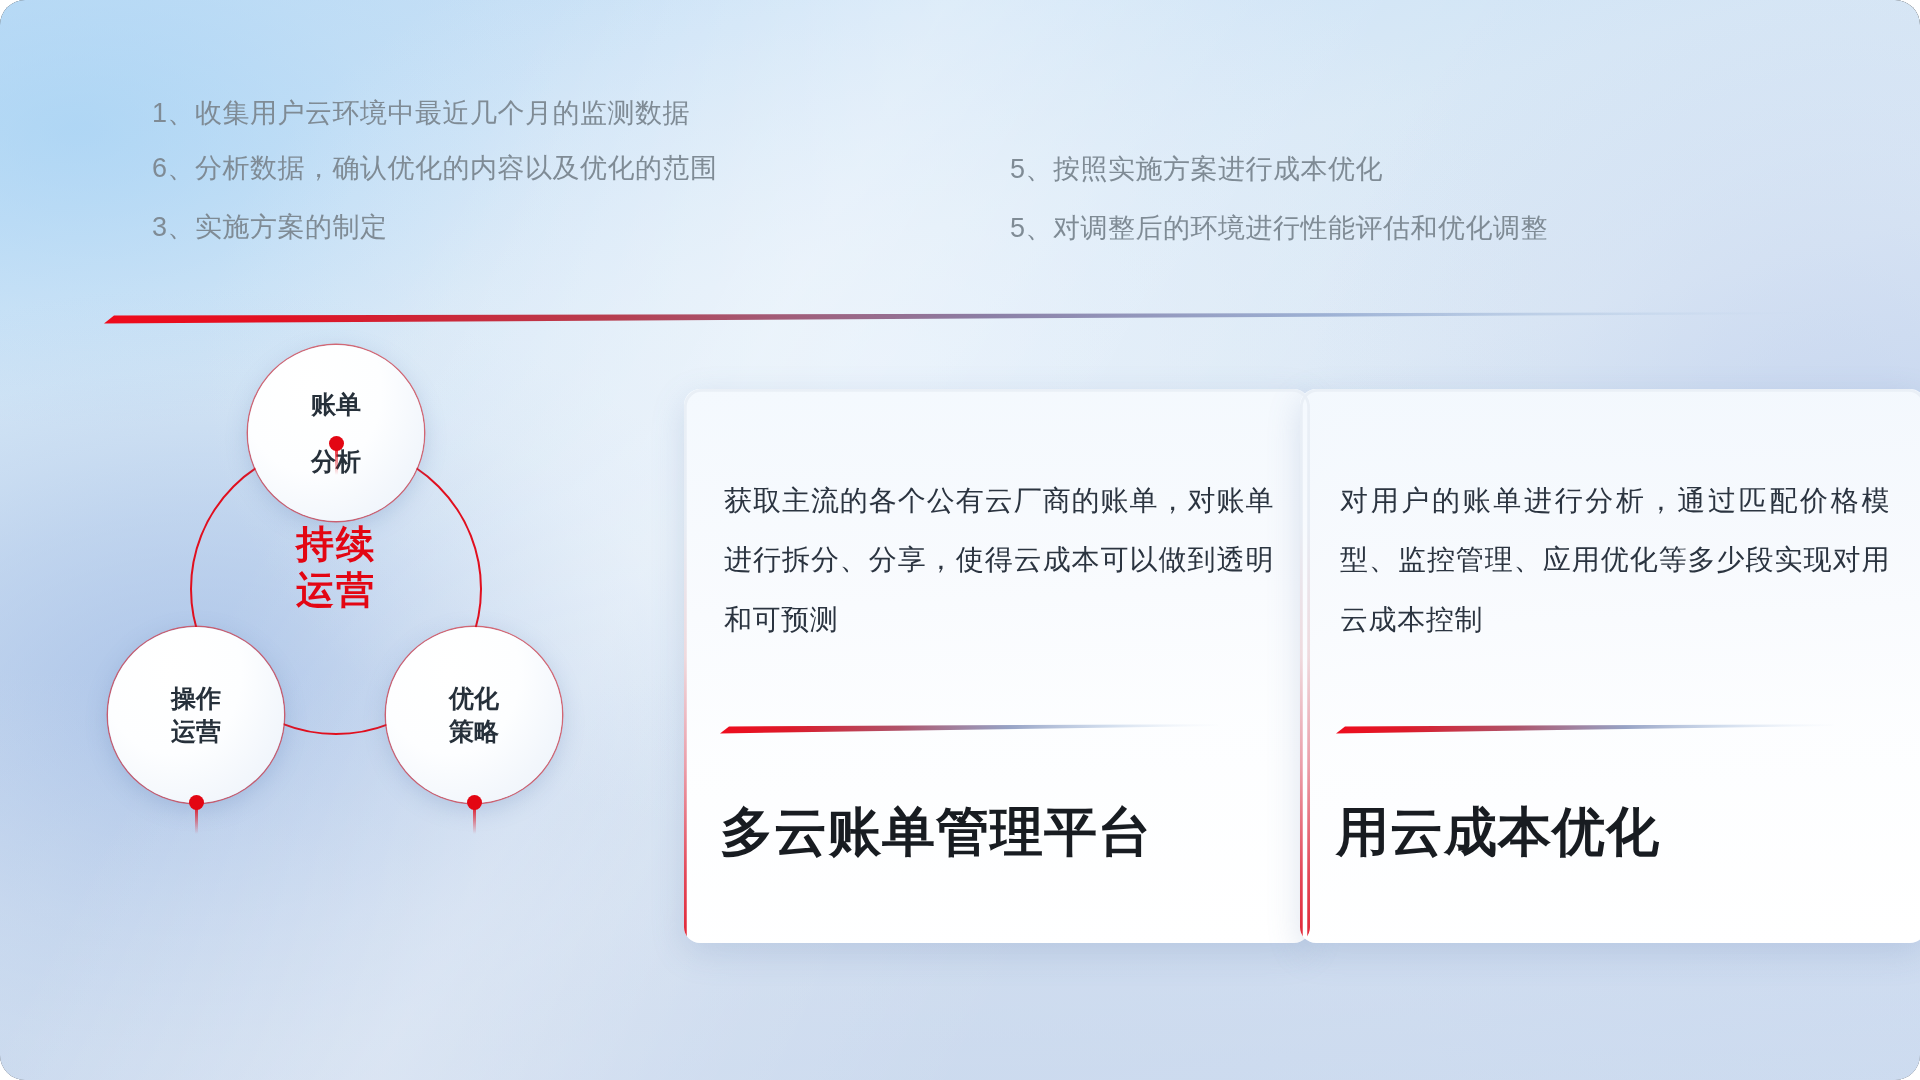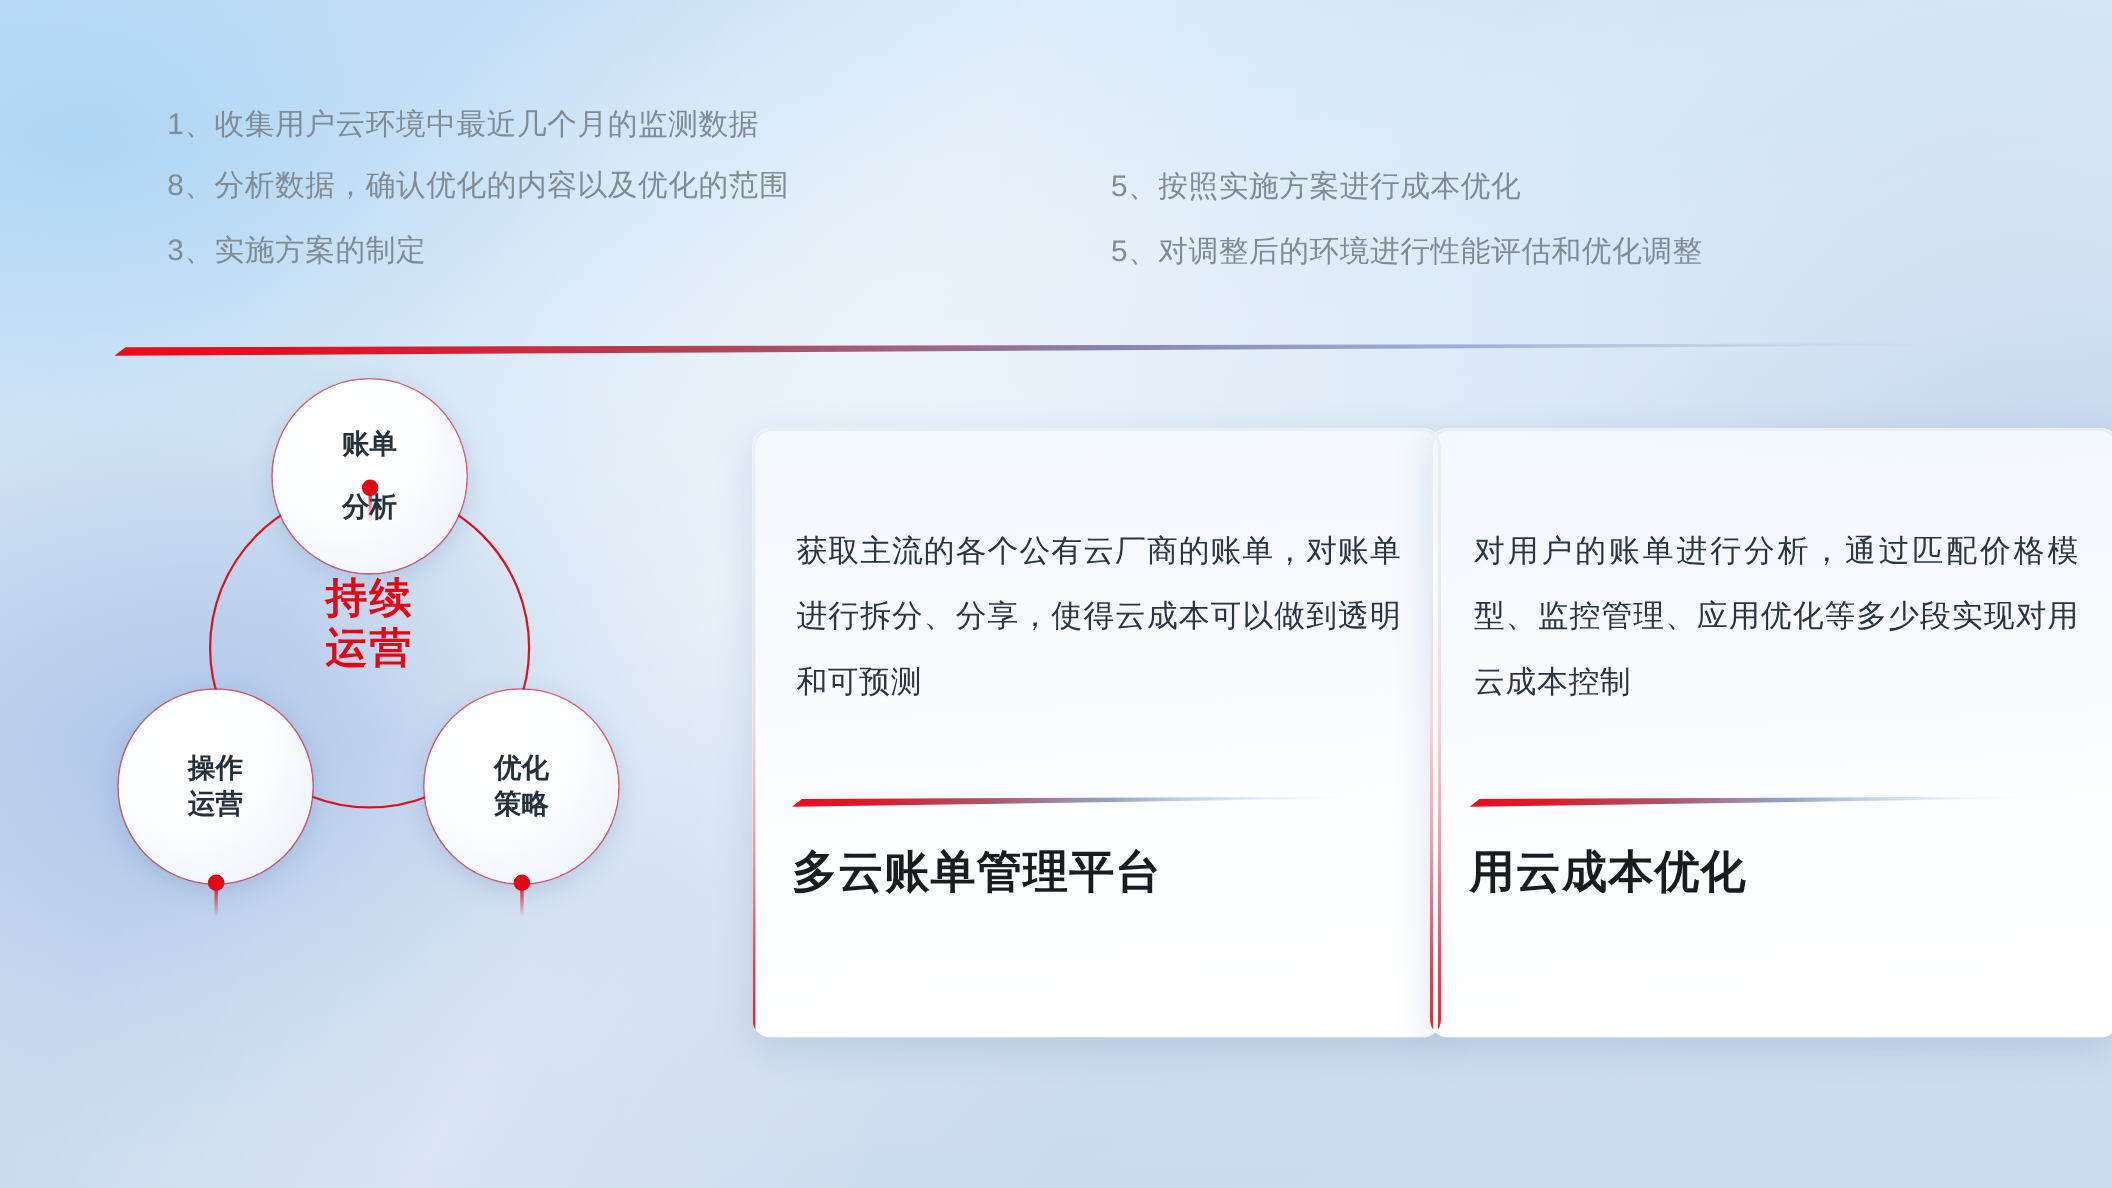--- a/index.html
+++ b/index.html
@@ -10,20 +10,21 @@
     overflow: hidden;
     font-family: "Liberation Sans", "DejaVu Sans", sans-serif;
   }
 
   #slide {
     position: relative;
     width: 1920px;
     height: 1080px;
     overflow: hidden;
     background: #000000;
+    border-radius: 25px;
   }
 
   
   .bg-layer { position: absolute; inset: 0; pointer-events: none; }
 
   .bg-base {
     background:
       linear-gradient(165deg,
         #bfdcf5 0%,
         #c9e1f6 14%,
@@ -232,24 +233,24 @@
     left: 36px;
     top: 334px;
     width: 498px;
     height: 11px;
   }
 
   .card-title {
     position: absolute;
     left: 36px;
     right: 28px;
-    top: 376px;
+    top: 408px;
     color: #181c21;
     font-weight: 800;
-    font-size: 41px;
+    font-size: 53px;
     letter-spacing: 1px;
     white-space: nowrap;
   }
 
   svg { display: block; }
 </style>
 </head>
 <body>
 
 <div id="slide">
@@ -257,21 +258,21 @@
   <div class="bg-layer bg-base"></div>
   <div class="bg-layer bg-glow-topleft"></div>
   <div class="bg-layer bg-glow-left"></div>
   <div class="bg-layer bg-glow-center"></div>
   <div class="bg-layer bg-glow-right"></div>
   <div class="bg-layer bg-glow-bottom"></div>
   <div class="bg-layer bg-sheen"></div>
 
   <div class="bullets" id="bullets-left">
     <div class="row">1、收集用户云环境中最近几个月的监测数据</div>
-    <div class="row">8、分析数据，确认优化的内容以及优化的范围</div>
+    <div class="row">6、分析数据，确认优化的内容以及优化的范围</div>
     <div class="row">3、实施方案的制定</div>
   </div>
 
   <div class="bullets" id="bullets-right">
     <div class="row">5、按照实施方案进行成本优化</div>
     <div class="row">5、对调整后的环境进行性能评估和优化调整</div>
   </div>
 
   <svg id="header-divider" viewBox="0 0 1700 14" preserveAspectRatio="none">
     <defs>

